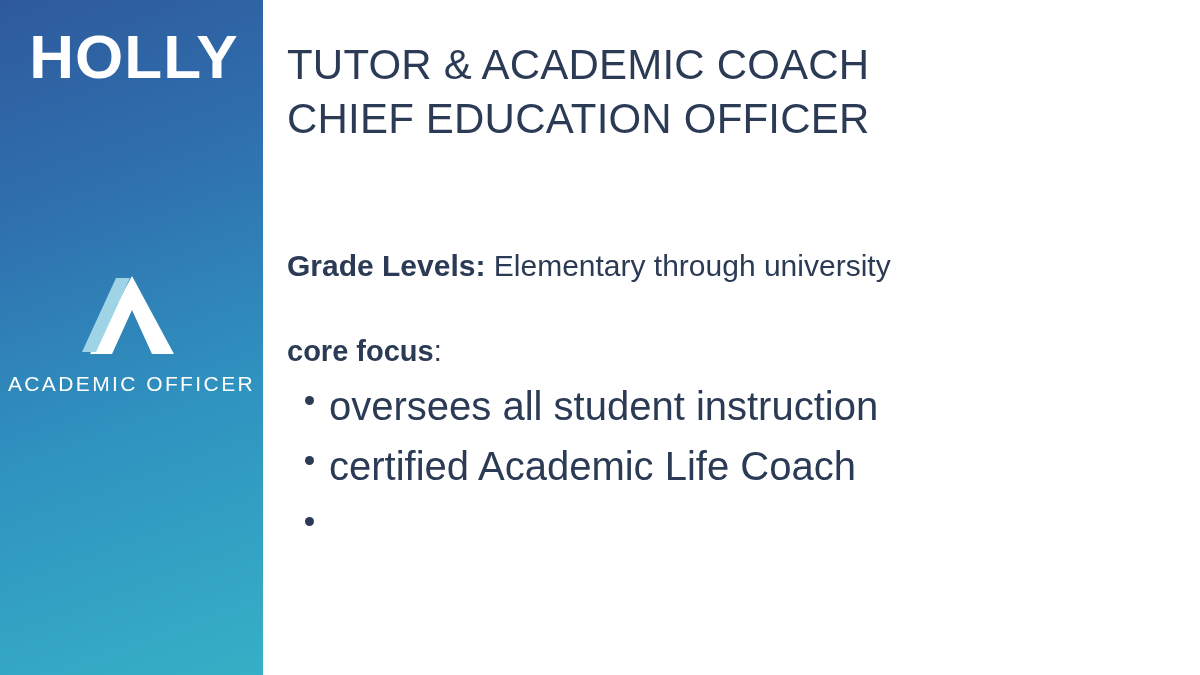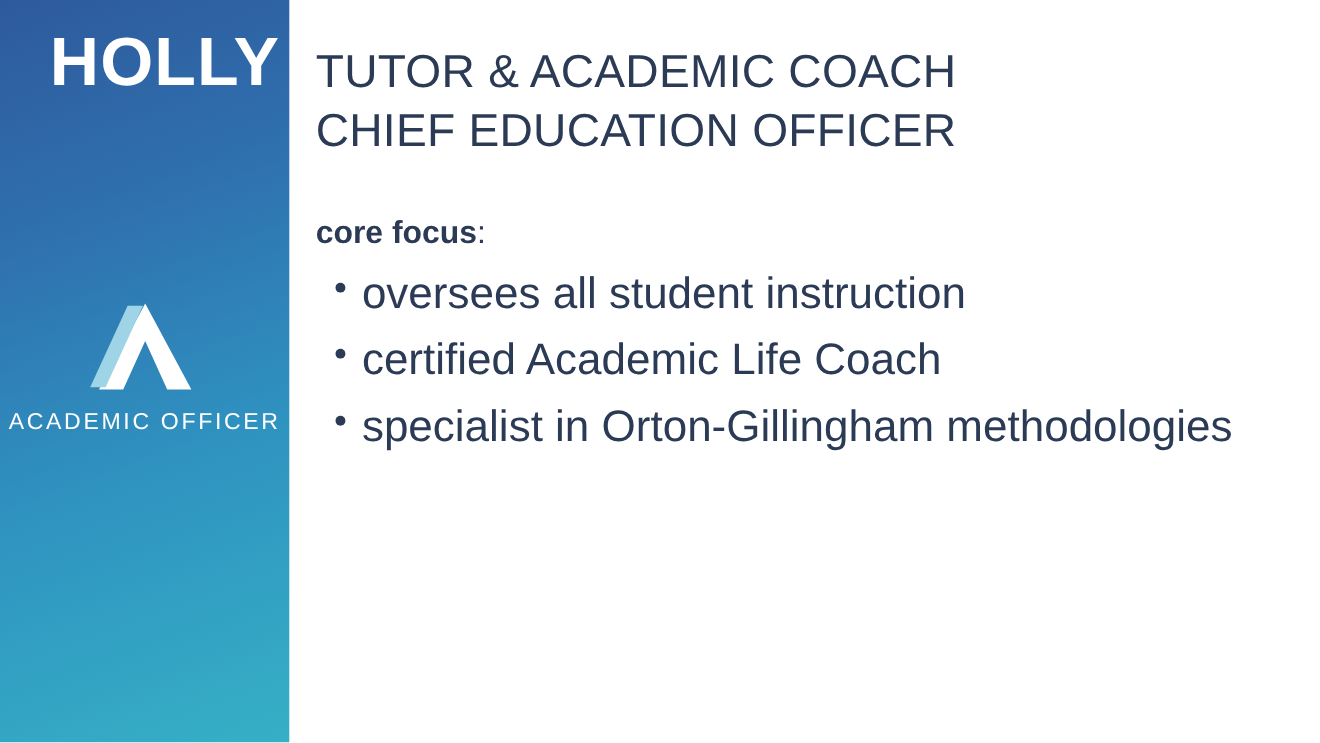--- a/index.html
+++ b/index.html
@@ -24,21 +24,21 @@
   .left-panel {
     position: absolute;
     left: 0;
     top: 0;
     width: 263px;
     height: 675px;
     background: linear-gradient(160deg, #2e5a9c 0%, #2f6fae 28%, #2f93c0 62%, #36b0c6 100%);
   }
   .name-badge {
     position: absolute;
-    left: 16px;
+    left: 0;
     top: 26px;
     width: 268px;
     text-align: center;
     color: #ffffff;
     font-size: 62px;
     font-weight: bold;
     letter-spacing: 1px;
     line-height: 1;
   }
   .logo-wrap {
@@ -142,34 +142,37 @@
     </div>
   </div>
 
   <div class="content">
 
     <div class="title">
       <span class="title-line">TUTOR &amp; ACADEMIC COACH</span>
       <span class="title-line">CHIEF EDUCATION OFFICER</span>
     </div>
 
+    <div class="grade-row">
+      <span class="grade-label">Grade Levels:</span>
+      <span class="grade-value">Elementary through university</span>
+    </div>
 
     <div class="focus-label">
       <span>core focus</span><span class="colon">:</span>
     </div>
 
     <ul class="bullets">
       <li>
         <span class="dot"></span>
         <span>oversees all student instruction</span>
       </li>
       <li>
         <span class="dot"></span>
         <span>certified Academic Life Coach</span>
       </li>
       <li>
         <span class="dot"></span>
-        <span>specialist in Orton-Gillingham methodologies</span>
       </li>
     </ul>
 
   </div>
 </div>
 
 </body></html>

